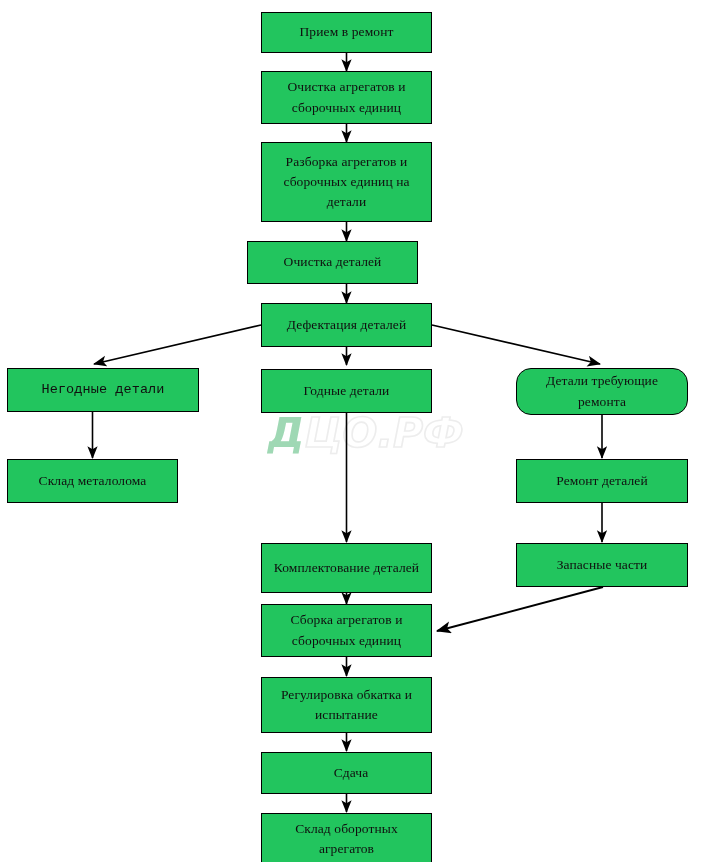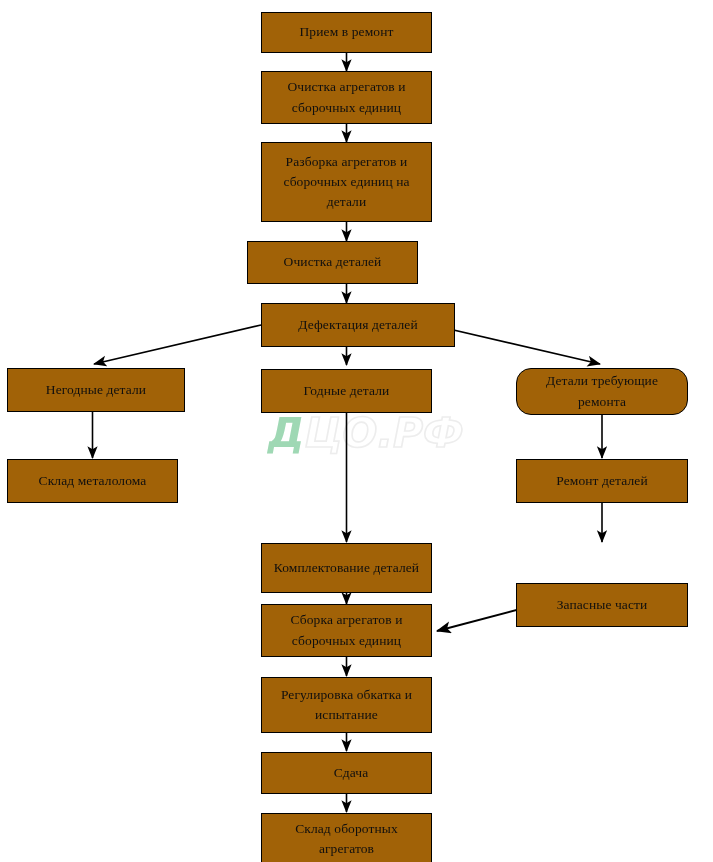--- a/index.html
+++ b/index.html
@@ -24,21 +24,21 @@
     top: 0;
     width: 713px;
     height: 862px;
     pointer-events: none;
     z-index: 2;
   }
   .node {
     position: absolute;
     box-sizing: border-box;
     border: 1.6px solid #000000;
-    background: #a16207;
+    background: #22c55e;
     display: flex;
     align-items: center;
     justify-content: center;
     text-align: center;
     z-index: 3;
   }
   .node .node-label {
     display: block;
     width: 100%;
     padding: 0 6px;
@@ -139,25 +139,25 @@
   </div>
 
   <div class="node three-line" style="left:261px; top:142px; width:171px; height:80px;">
     <span class="node-label">Разборка агрегатов и сборочных единиц на детали</span>
   </div>
 
   <div class="node" style="left:247px; top:241px; width:171px; height:43px;">
     <span class="node-label">Очистка деталей</span>
   </div>
 
-  <div class="node" style="left:261px; top:303px; width:194px; height:44px;">
+  <div class="node" style="left:261px; top:303px; width:171px; height:44px;">
     <span class="node-label">Дефектация деталей</span>
   </div>
 
-  <div class="node" style="left:7px; top:368px; width:178px; height:44px;">
+  <div class="node" style="left:7px; top:368px; width:192px; height:44px;font-family:Liberation Mono, monospace;">
     <span class="node-label">Негодные детали</span>
   </div>
 
   <div class="node" style="left:261px; top:369px; width:171px; height:44px;">
     <span class="node-label">Годные детали</span>
   </div>
 
   <div class="node two-line" style="left:516px; top:368px; width:172px; height:47px;border-radius:15px;">
     <span class="node-label">Детали требующие ремонта</span>
   </div>
@@ -167,21 +167,21 @@
   </div>
 
   <div class="node" style="left:516px; top:459px; width:172px; height:44px;">
     <span class="node-label">Ремонт деталей</span>
   </div>
 
   <div class="node" style="left:261px; top:543px; width:171px; height:50px;">
     <span class="node-label">Комплектование деталей</span>
   </div>
 
-  <div class="node" style="left:516px; top:543px; width:172px; height:44px;margin-top:40px;">
+  <div class="node" style="left:516px; top:543px; width:172px; height:44px;">
     <span class="node-label">Запасные части</span>
   </div>
 
   <div class="node two-line" style="left:261px; top:604px; width:171px; height:53px;">
     <span class="node-label">Сборка агрегатов и сборочных единиц</span>
   </div>
 
   <div class="node two-line" style="left:261px; top:677px; width:171px; height:56px;">
     <span class="node-label">Регулировка обкатка и испытание</span>
   </div>

